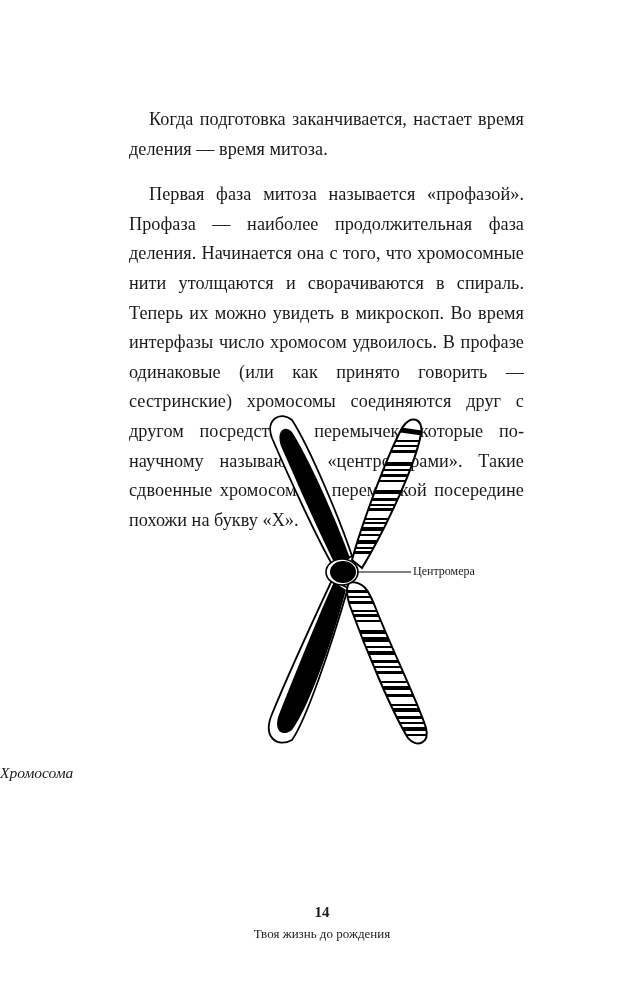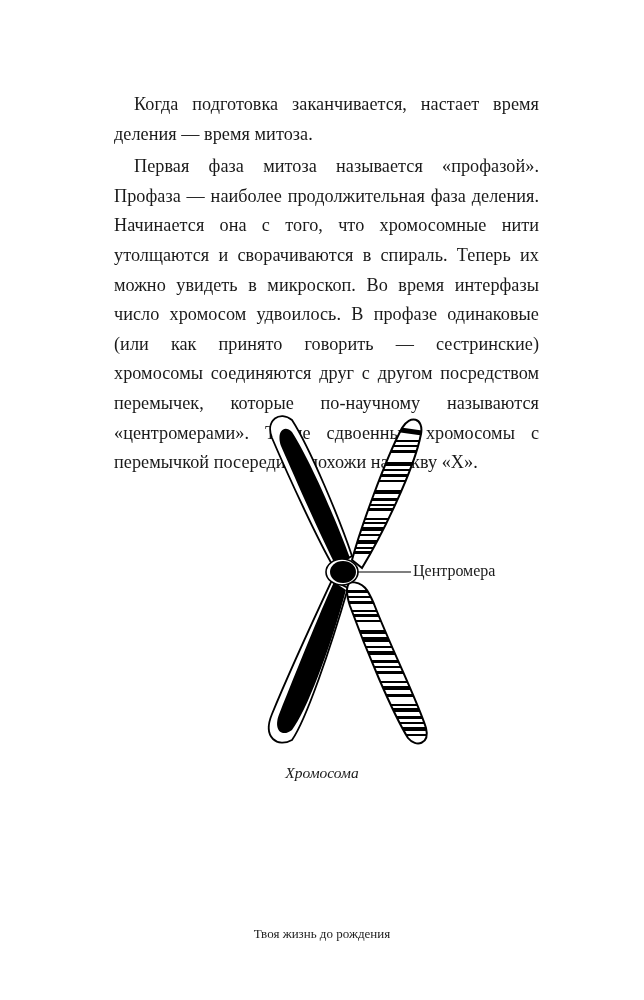--- a/index.html
+++ b/index.html
@@ -23,21 +23,21 @@
     .text-block {
       position: absolute;
       left: 113px;
       width: 427px;
       font-size: 18.2px;
       line-height: 29.6px;
       text-align: justify;
       letter-spacing: 0.05px;
     }
     .para {
-      margin: 1px;
+      margin: 16px;
       text-indent: 20px;
       text-align: justify;
       text-align-last: left;
     }
     .para + .para { margin-top: 3px; }
     #block-top { top: 89px; }
     #block-bottom { top: 801px; }
 
     .figure {
       position: absolute;
@@ -45,30 +45,29 @@
       width: 644px; height: 400px;
     }
     .figure svg {
       position: absolute;
       left: 0; top: 0;
     }
     .centromere-label {
       position: absolute;
       left: 413px;
       top: 162px;
-      font-size: 16px;
+      font-size: 12px;
       line-height: 18px;
       color: #1a1a1a;
     }
     .figure-caption {
       position: absolute;
       left: 0;
       width: 644px;
       top: 363px;
-      text-align: center;
       font-style: italic;
       font-size: 15.5px;
       line-height: 20px;
     }
     .page-number {
       position: absolute;
       left: 0; width: 644px;
       top: 903px;
       text-align: center;
       font-weight: bold;
@@ -165,15 +164,16 @@
       <ellipse cx="343" cy="572" rx="13" ry="11" fill="#000"></ellipse>
 
       <line x1="357" y1="572" x2="411" y2="572" stroke="#000" stroke-width="1.2"></line>
     </svg>
 
     <div class="centromere-label">Центромера</div>
     <div class="figure-caption">Хромосома</div>
   </div>
 
 
+  <div class="page-number">14</div>
   <div class="running-footer">Твоя жизнь до рождения</div>
 
 </div>
 
 </body></html>

